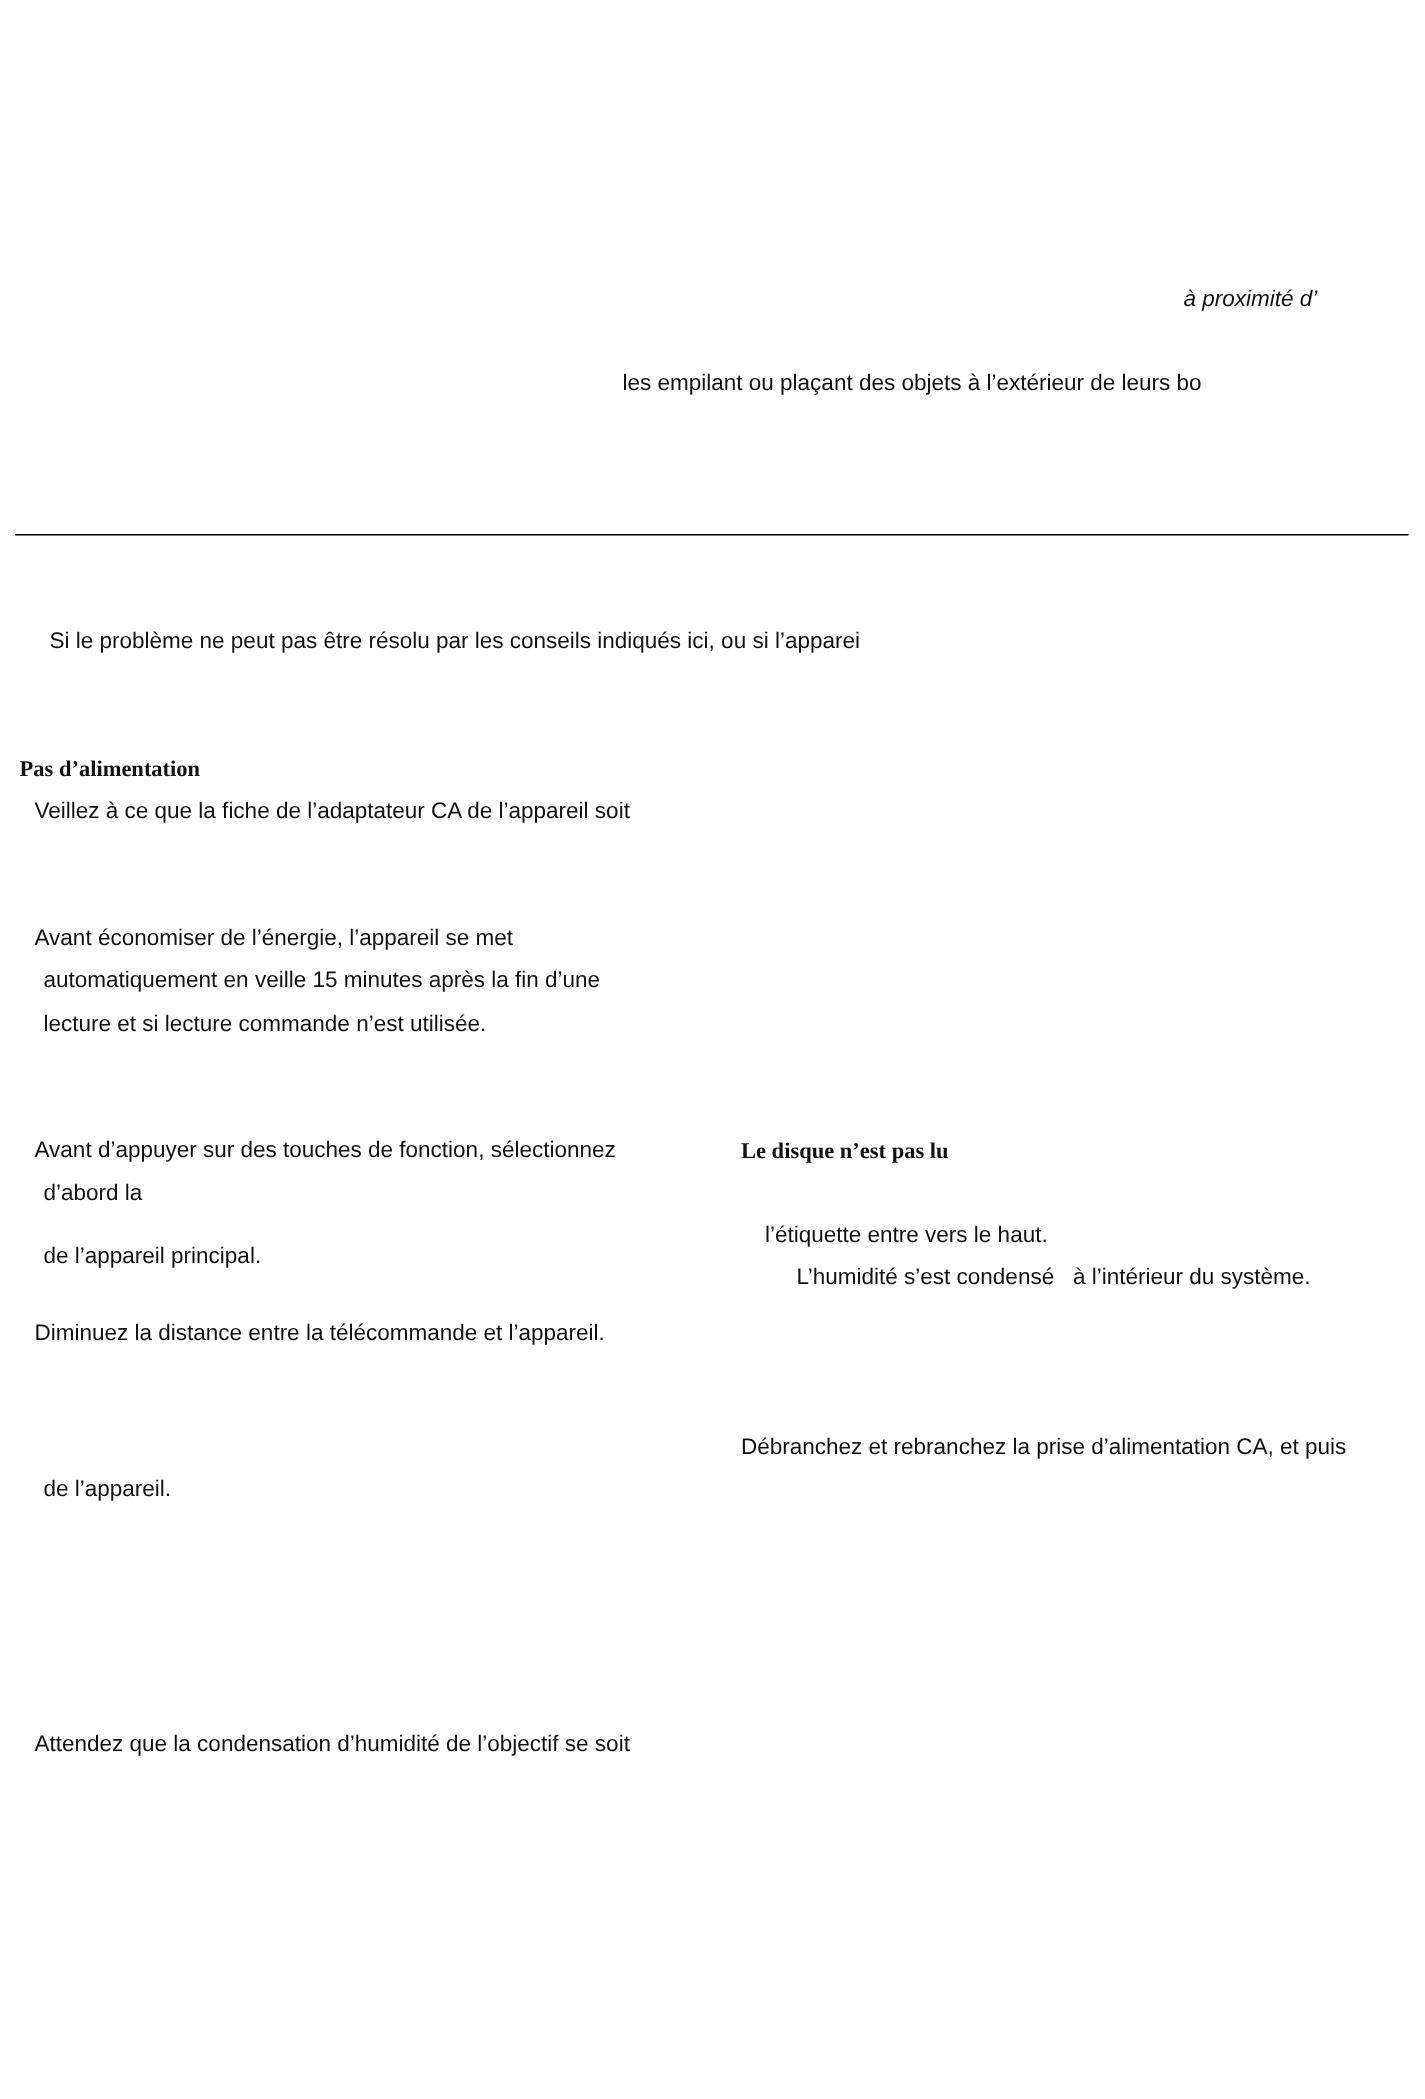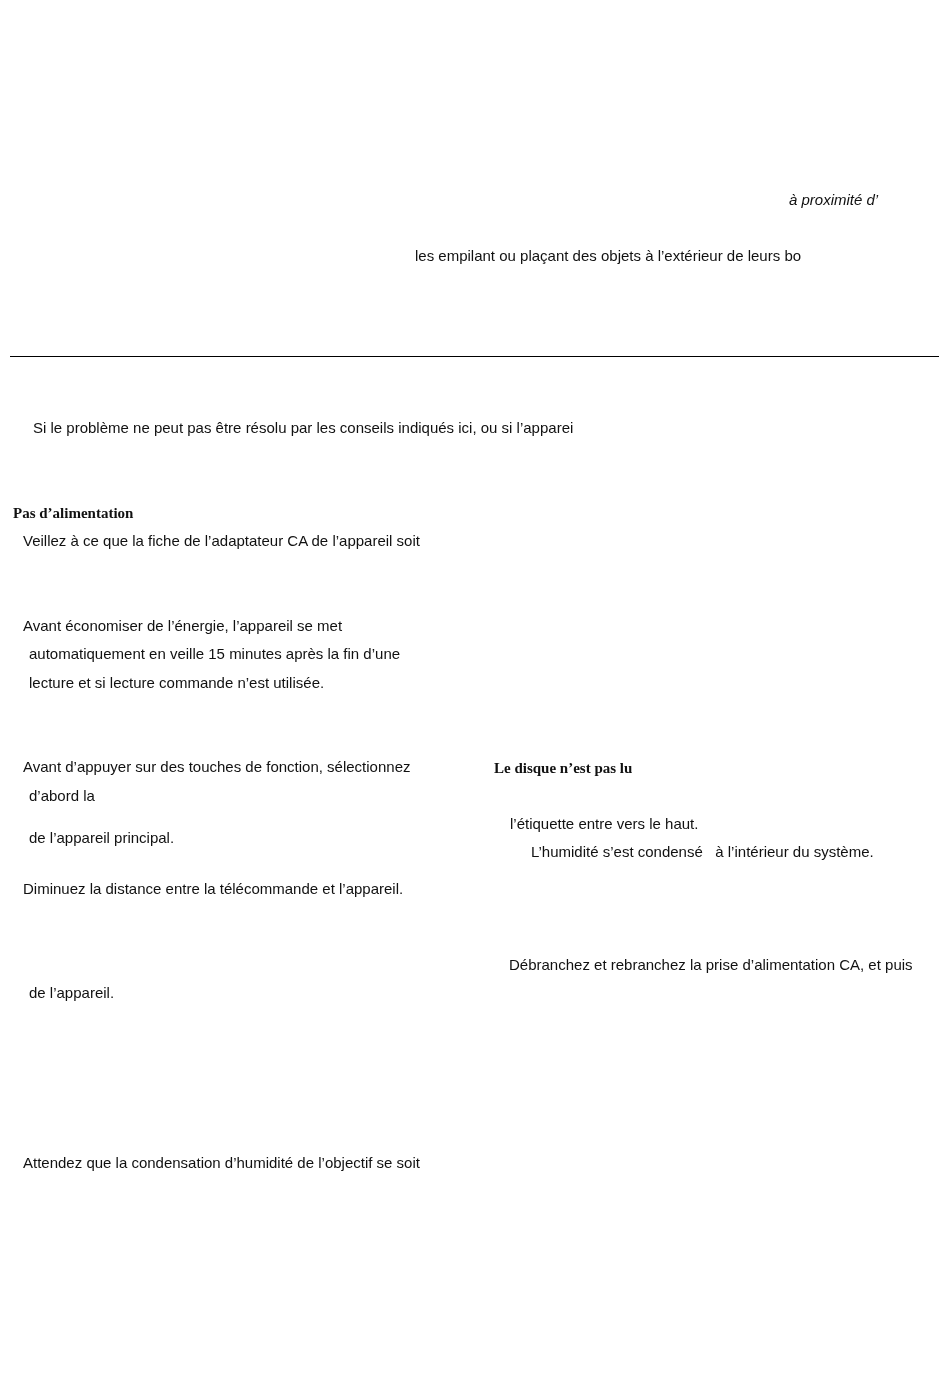--- a/index.html
+++ b/index.html
@@ -60,15 +60,15 @@
   <div class="t" style="left:29px; top:984px;">de l’appareil.</div>
 
   <div class="t" style="left:23px; top:1154px;">Attendez que la condensation d’humidité de l’objectif se soit</div>
 
   <div class="t b" style="left:494px; top:759px;">Le disque n’est pas lu</div>
 
   <div class="t" style="left:510px; top:815px;">l’étiquette entre vers le haut.</div>
 
   <div class="t" style="left:504px; top:843px;margin-left:27px;">L’humidité s’est condensé   à l’intérieur du système.</div>
 
-  <div class="t" style="left:494px; top:956px;margin-left:15px;">Débranchez et rebranchez la prise d’alimentation CA, et puis</div>
+  <div class="t" style="left:494px; top:956px;">Débranchez et rebranchez la prise d’alimentation CA, et puis</div>
 
 </div>
 
 </body></html>

